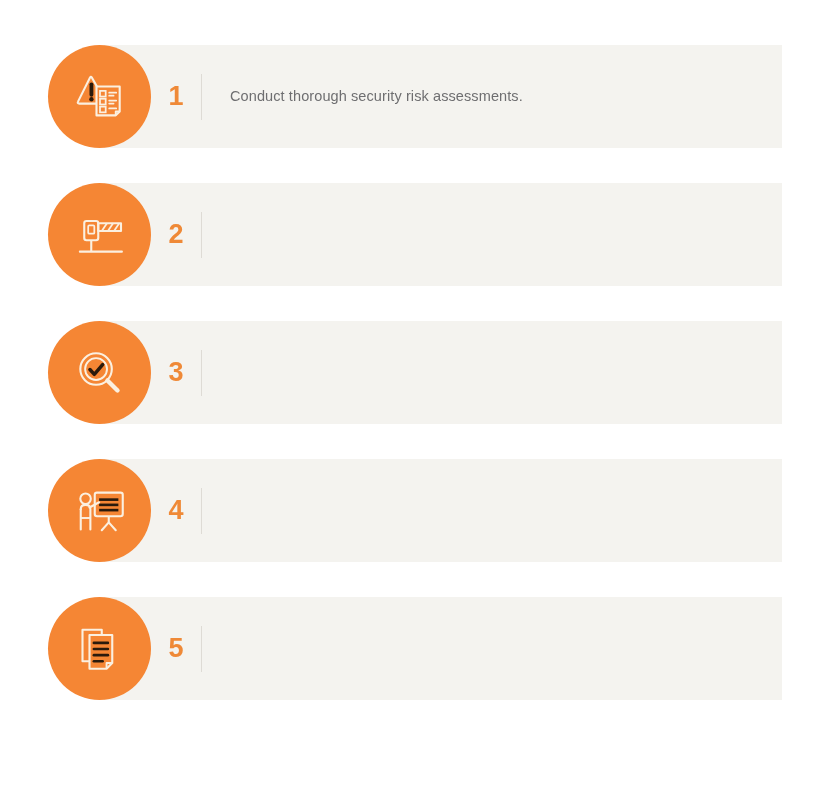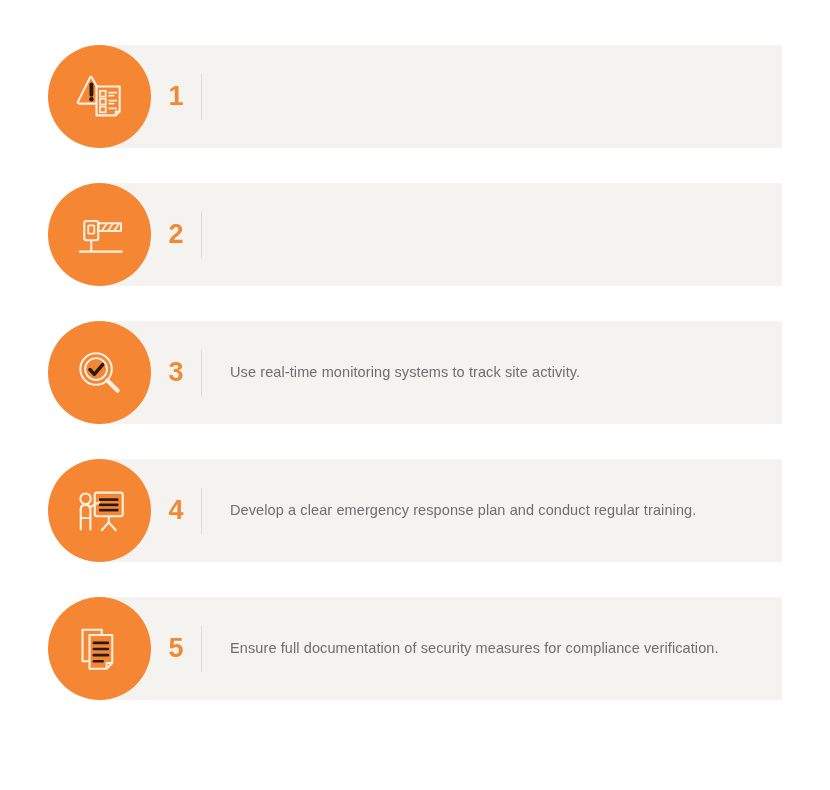--- a/index.html
+++ b/index.html
@@ -125,20 +125,21 @@
             <path d="M42.5 30.5 L47.5 30.5" stroke="#fbf0e0" stroke-width="2" stroke-linecap="round"></path>
             <path d="M42.5 36 L50.5 36" stroke="#fbf0e0" stroke-width="2" stroke-linecap="round"></path>
             <path d="M42.5 39.5 L47.5 39.5" stroke="#fbf0e0" stroke-width="2" stroke-linecap="round"></path>
             <path d="M42.5 45 L50.5 45" stroke="#fbf0e0" stroke-width="2" stroke-linecap="round"></path>
           </svg>
         </span>
       </div>
       <div class="step-content">
         <div class="step-number">1</div>
         <div class="step-divider"></div>
+        <div class="step-text">Conduct thorough security risk assessments.</div>
       </div>
     </div>
 
     <div class="step-row">
       <div class="step-card"></div>
       <div class="step-badge">
         <span>
           <svg viewBox="0 0 64 64" fill="none" xmlns="http://www.w3.org/2000/svg">
             <rect x="14" y="16" width="16" height="22" rx="2.5" stroke="#fbf0e0" stroke-width="2.4" fill="none"></rect>
             <rect x="18.5" y="21" width="7" height="9.5" rx="1.2" stroke="#fbf0e0" stroke-width="2" fill="none"></rect>
@@ -165,21 +166,20 @@
             <circle cx="27.5" cy="27.5" r="18" stroke="#fbf0e0" stroke-width="2.4" fill="none"></circle>
             <circle cx="27.5" cy="27.5" r="12.5" stroke="#fbf0e0" stroke-width="2.2" fill="none"></circle>
             <path d="M20.5 28 L25.5 33.5 L35 22.5" stroke="#2a1a0c" stroke-width="4" stroke-linecap="round" stroke-linejoin="round" fill="none"></path>
             <path d="M40.5 40.5 L52 52" stroke="#fbf0e0" stroke-width="5" stroke-linecap="round"></path>
           </svg>
         </span>
       </div>
       <div class="step-content">
         <div class="step-number">3</div>
         <div class="step-divider"></div>
-        <div class="step-text">Use real-time monitoring systems to track site activity.</div>
       </div>
     </div>
 
     <div class="step-row">
       <div class="step-card"></div>
       <div class="step-badge">
         <span>
           <svg viewBox="0 0 64 64" fill="none" xmlns="http://www.w3.org/2000/svg">
             <rect x="26" y="11" width="32" height="27" rx="2.5" stroke="#fbf0e0" stroke-width="2.4" fill="none"></rect>
             <path d="M31 19 L53 19" stroke="#2a1a0c" stroke-width="3"></path>
@@ -191,21 +191,20 @@
             <path d="M10 30 Q10 25 15.5 25 Q21 25 21 30 L21 53" stroke="#fbf0e0" stroke-width="2.4" stroke-linecap="round" fill="none"></path>
             <path d="M10 30 L10 53" stroke="#fbf0e0" stroke-width="2.4" stroke-linecap="round"></path>
             <path d="M10 40 L21 40" stroke="#fbf0e0" stroke-width="2.2"></path>
             <path d="M20 28 L31 22" stroke="#fbf0e0" stroke-width="2.4" stroke-linecap="round"></path>
           </svg>
         </span>
       </div>
       <div class="step-content">
         <div class="step-number">4</div>
         <div class="step-divider"></div>
-        <div class="step-text">Develop a clear emergency response plan and conduct regular training.</div>
       </div>
     </div>
 
     <div class="step-row">
       <div class="step-card"></div>
       <div class="step-badge">
         <span>
           <svg viewBox="0 0 64 64" fill="none" xmlns="http://www.w3.org/2000/svg">
             <path d="M12 10 L34 10 L34 46 L12 46 Z" stroke="#fbf0e0" stroke-width="2.4" stroke-linejoin="round" fill="#f58634"></path>
             <path d="M20 16 L46 16 L46 48 L39.5 54.5 L20 54.5 Z" stroke="#fbf0e0" stroke-width="2.4" stroke-linejoin="round" fill="#f58634"></path>
@@ -213,18 +212,17 @@
             <path d="M25 25 L41 25" stroke="#2a1a0c" stroke-width="3" stroke-linecap="round"></path>
             <path d="M25 32 L41 32" stroke="#2a1a0c" stroke-width="3" stroke-linecap="round"></path>
             <path d="M25 39 L41 39" stroke="#2a1a0c" stroke-width="3" stroke-linecap="round"></path>
             <path d="M25 46 L35 46" stroke="#2a1a0c" stroke-width="3" stroke-linecap="round"></path>
           </svg>
         </span>
       </div>
       <div class="step-content">
         <div class="step-number">5</div>
         <div class="step-divider"></div>
-        <div class="step-text">Ensure full documentation of security measures for compliance verification.</div>
       </div>
     </div>
 
   </div>
 </div>
 
 </body></html>

